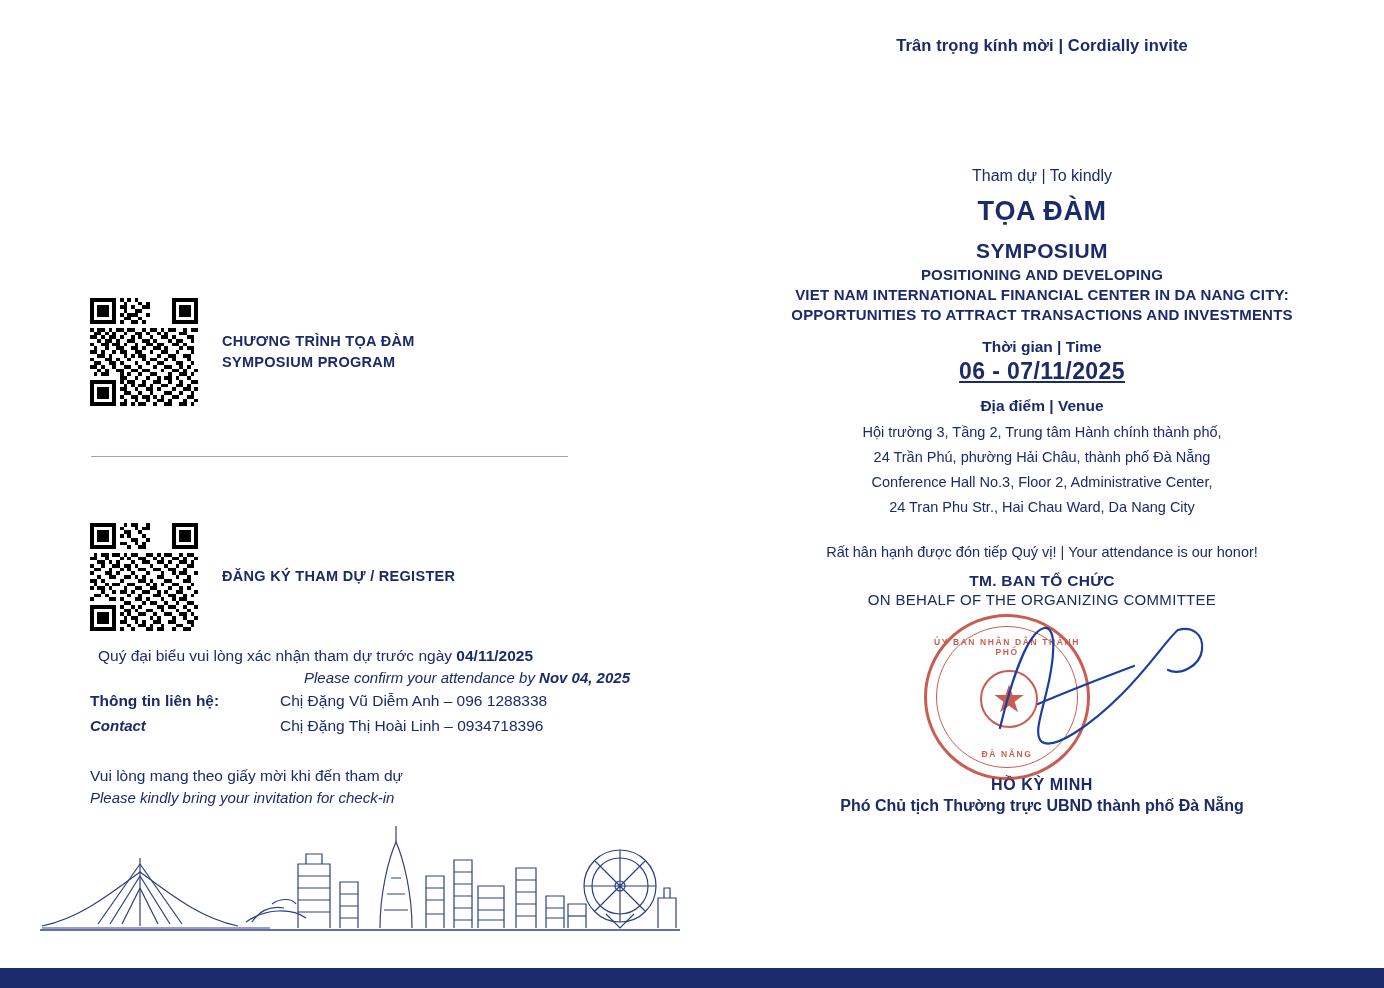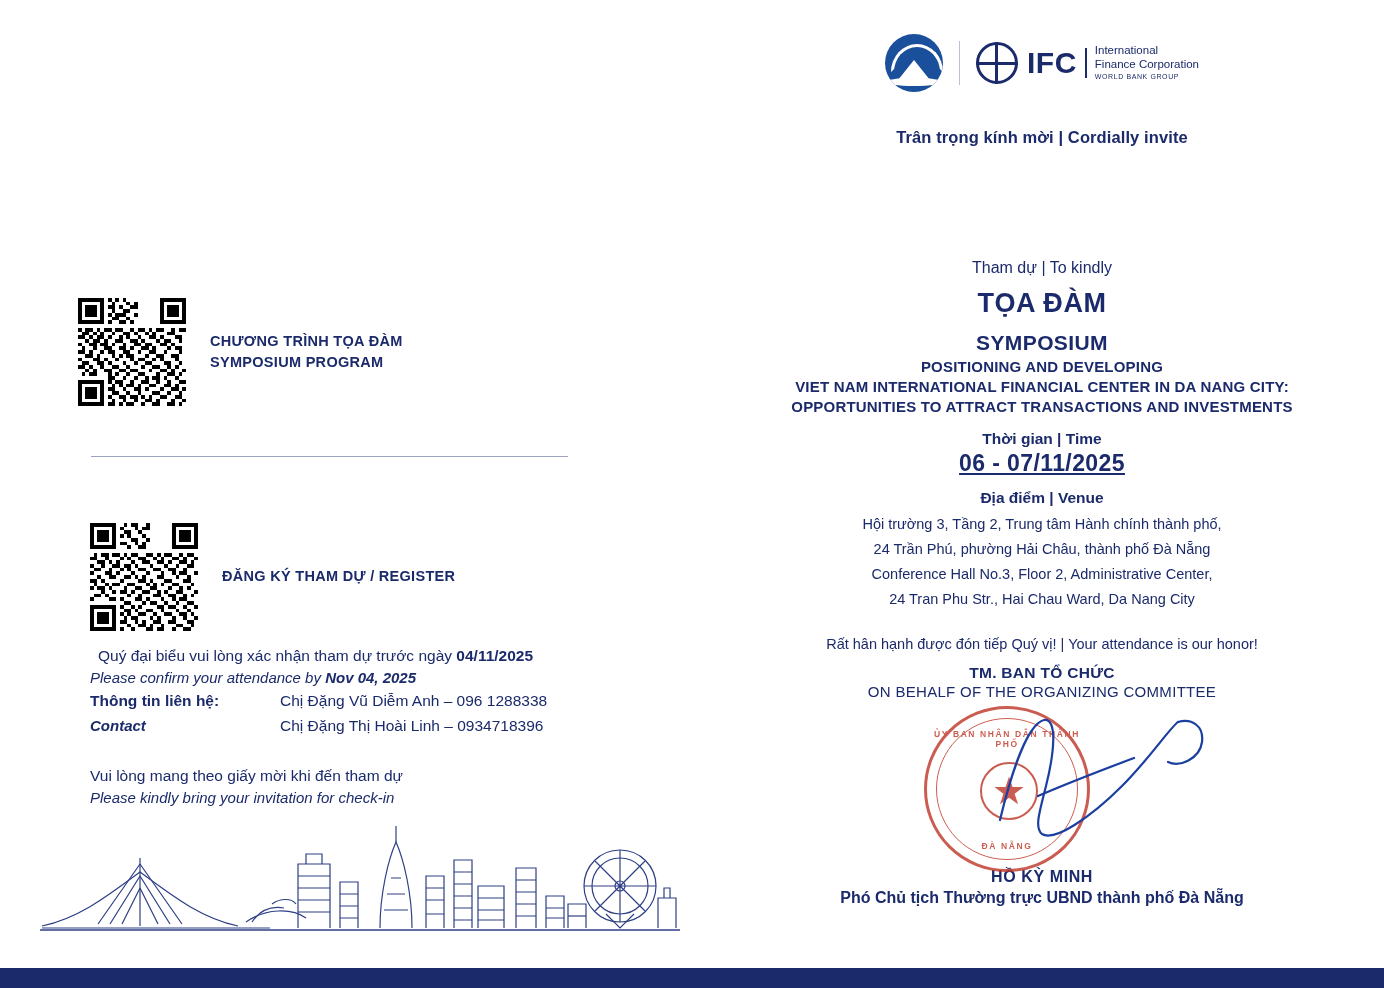--- a/index.html
+++ b/index.html
@@ -308,21 +308,21 @@
     left: 0;
     top: 0;
     width: 700px;
     height: 960px;
   }
   .qr-block {
     position: absolute;
     display: flex;
     align-items: center;
   }
-  .qr-block.program { left: 78px; top: 298px; }
+  .qr-block.program { left: 90px; top: 298px; }
   .qr-block.register { left: 90px; top: 523px; }
 
   .qr {
     width: 108px;
     height: 108px;
     flex: none;
     background: #ffffff;
   }
   .qr-caption {
     margin-left: 24px;
@@ -351,20 +351,21 @@
   .confirm-vi {
     font-size: 15.5px;
     line-height: 1.4;
     margin-left: 8px;
   }
   .confirm-vi b { font-weight: bold; }
   .confirm-en {
     font-style: italic;
     font-size: 15px;
     line-height: 1.4;
+    text-align: right;
   }
   .confirm-en b { font-weight: bold; font-style: italic; }
 
   .contact-block {
     position: absolute;
     left: 90px;
     top: 692px;
     width: 560px;
   }
   .contact-row {
@@ -913,40 +914,20 @@
         <path d="M212 124 C 220 112 232 108 244 110"></path>
         <path d="M232 106 C 240 100 252 100 256 106"></path>
 
         <path d="M0 132 L640 132" stroke-width="1.4"></path>
       </g>
     </svg>
   </div>
 
   <div class="right-col">
 
-    <div class="logos">
-      <div class="logo-danang">
-        <div class="arc"></div>
-        <div class="mount"></div>
-        <div class="wave"></div>
-      </div>
-      <div class="logo-sep"></div>
-      <div class="ifc-wrap">
-        <div class="ifc-globe"></div>
-        <div class="ifc-text">
-          <div class="ifc-mark">IFC</div>
-          <div class="ifc-bar"></div>
-          <div class="ifc-lines">
-            <div class="l1">International</div>
-            <div class="l2">Finance Corporation</div>
-            <div class="l3">WORLD BANK GROUP</div>
-          </div>
-        </div>
-      </div>
-    </div>
 
     <div class="cordially">Trân trọng kính mời | Cordially invite</div>
 
     <div class="attend-label">Tham dự | To kindly</div>
 
     <div class="title-vi-main">TỌA ĐÀM</div>
 
     <div class="title-en-main">SYMPOSIUM</div>
     <div class="title-en-sub">
       <div>POSITIONING AND DEVELOPING</div>

